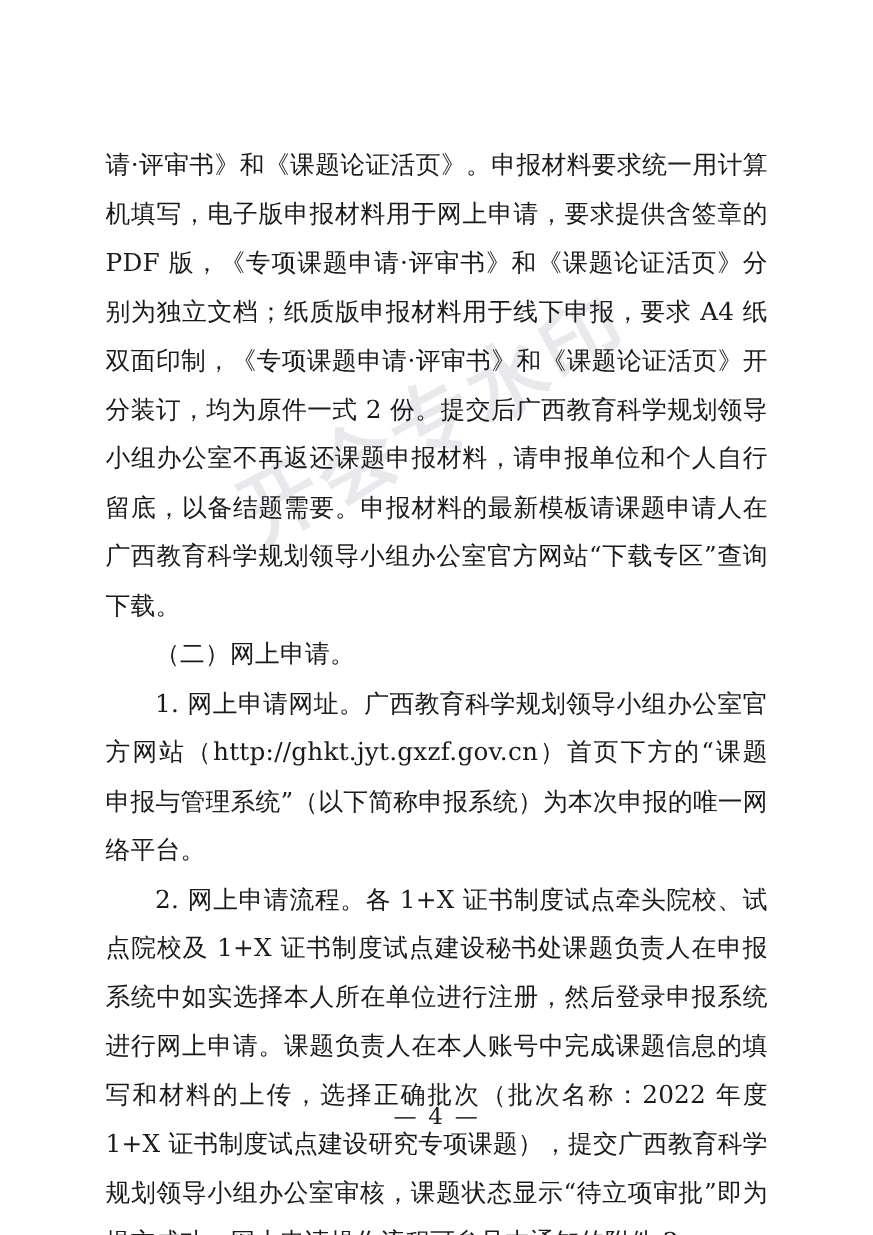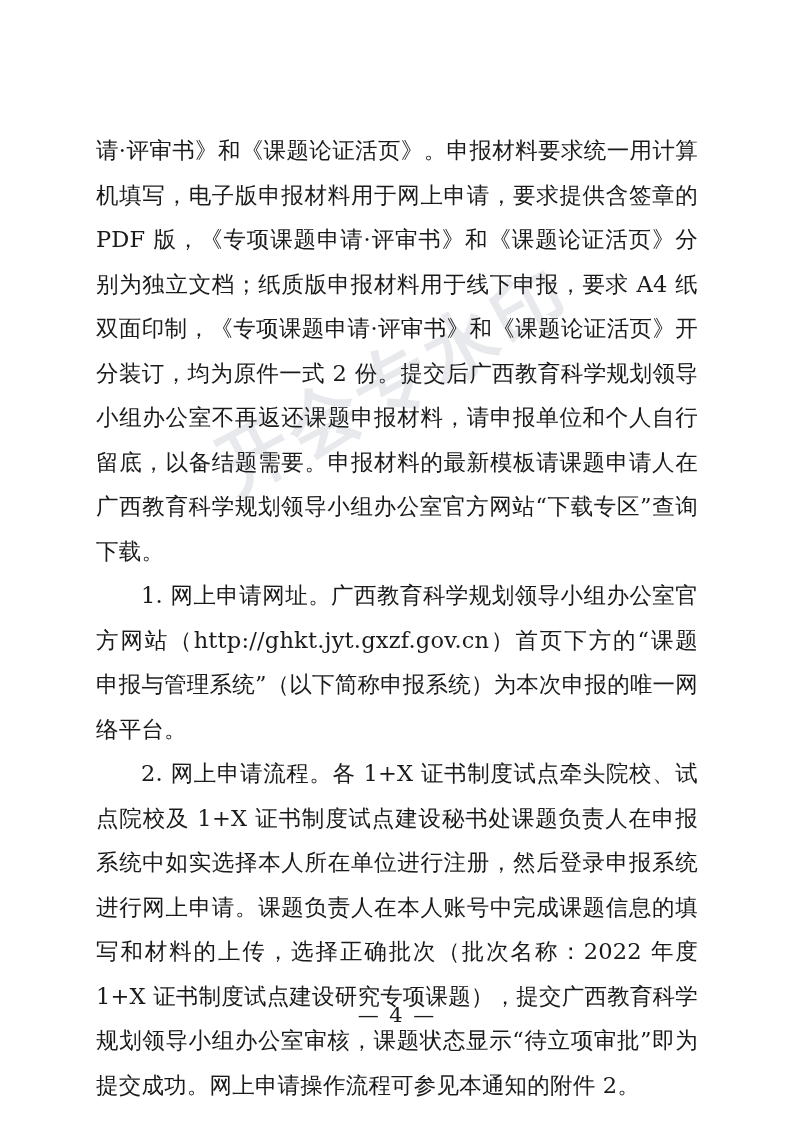--- a/index.html
+++ b/index.html
@@ -73,19 +73,20 @@
 <body>
 
 <div class="page">
 
   <div class="watermark">
     <span>开会专水印</span>
   </div>
 
   <div class="content">
     <p class="para">请·评审书》和《课题论证活页》。申报材料要求统一用计算机填写，电子版申报材料用于网上申请，要求提供含签章的 PDF 版，《专项课题申请·评审书》和《课题论证活页》分别为独立文档；纸质版申报材料用于线下申报，要求 A4 纸双面印制，《专项课题申请·评审书》和《课题论证活页》开分装订，均为原件一式 2 份。提交后广西教育科学规划领导小组办公室不再返还课题申报材料，请申报单位和个人自行留底，以备结题需要。申报材料的最新模板请课题申请人在广西教育科学规划领导小组办公室官方网站“下载专区”查询下载。</p>
+    <p class="para indent">（二）网上申请。</p>
     <p class="para indent">1. 网上申请网址。广西教育科学规划领导小组办公室官方网站（http://ghkt.jyt.gxzf.gov.cn）首页下方的“课题申报与管理系统”（以下简称申报系统）为本次申报的唯一网络平台。</p>
     <p class="para indent">2. 网上申请流程。各 1+X 证书制度试点牵头院校、试点院校及 1+X 证书制度试点建设秘书处课题负责人在申报系统中如实选择本人所在单位进行注册，然后登录申报系统进行网上申请。课题负责人在本人账号中完成课题信息的填写和材料的上传，选择正确批次（批次名称：2022 年度 1+X 证书制度试点建设研究专项课题），提交广西教育科学规划领导小组办公室审核，课题状态显示“待立项审批”即为提交成功。网上申请操作流程可参见本通知的附件 2。</p>
 
   </div>
 
   <div class="page-number">— 4 —</div>
 </div>
 
 </body></html>

